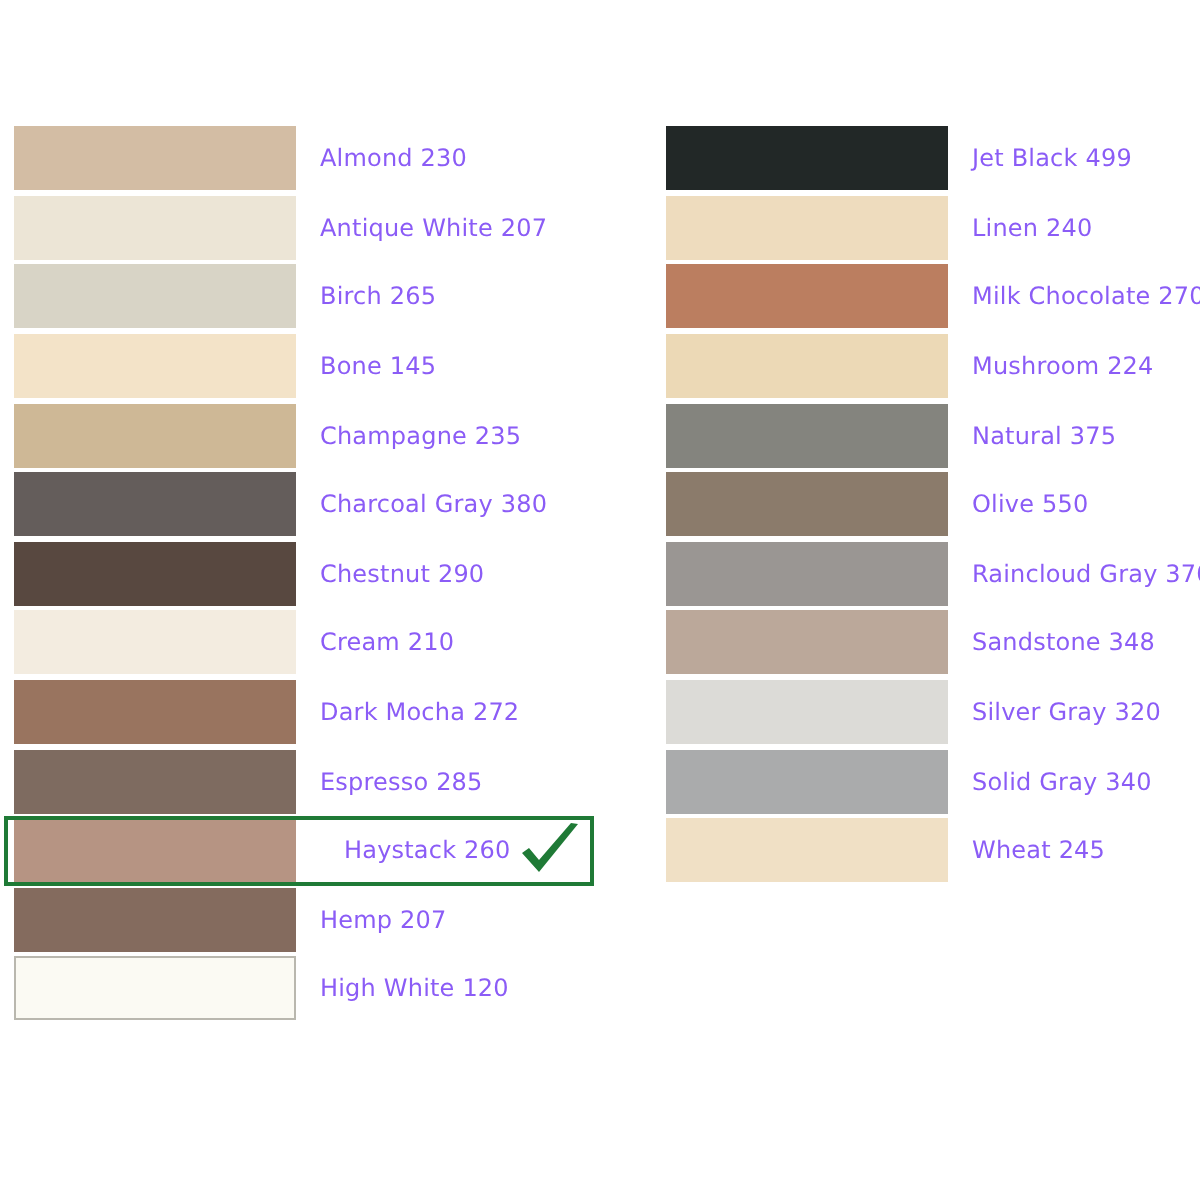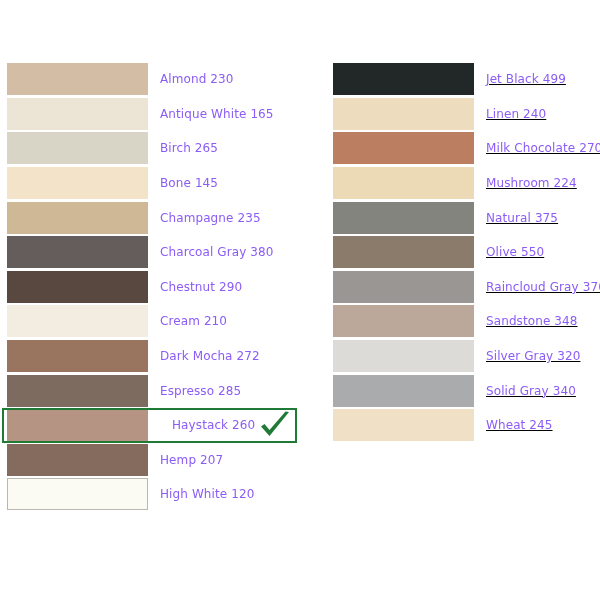--- a/index.html
+++ b/index.html
@@ -19,21 +19,21 @@
     position: relative;
     width: 600px;
     height: 600px;
   }
 
   .column {
     position: absolute;
     top: 62px;
   }
   #column-left  { left: 0px;   width: 300px; }
-  #column-right { left: 326px; width: 274px; text-decoration: underline; }
+  #column-right { left: 326px; width: 274px; }
 
   .swatch-row {
     position: relative;
     height: 34.6px;
     display: flex;
     align-items: center;
     box-sizing: border-box;
   }
 
   .swatch-chip {
@@ -87,21 +87,21 @@
 
 <div id="chart">
 
   <div class="column" id="column-left">
       <div class="swatch-row">
         <div class="swatch-chip" title="Almond 230" style="background: rgb(211, 189, 164);"></div>
         <div class="swatch-label">Almond 230</div>
       </div>
       <div class="swatch-row">
         <div class="swatch-chip" title="Antique White 165" style="background: rgb(236, 229, 214);"></div>
-        <div class="swatch-label">Antique White 165</div>
+        <div class="swatch-label">Antique White 207</div>
       </div>
       <div class="swatch-row">
         <div class="swatch-chip" title="Birch 265" style="background: rgb(216, 212, 198);"></div>
         <div class="swatch-label">Birch 265</div>
       </div>
       <div class="swatch-row">
         <div class="swatch-chip" title="Bone 145" style="background: rgb(243, 227, 200);"></div>
         <div class="swatch-label">Bone 145</div>
       </div>
       <div class="swatch-row">

